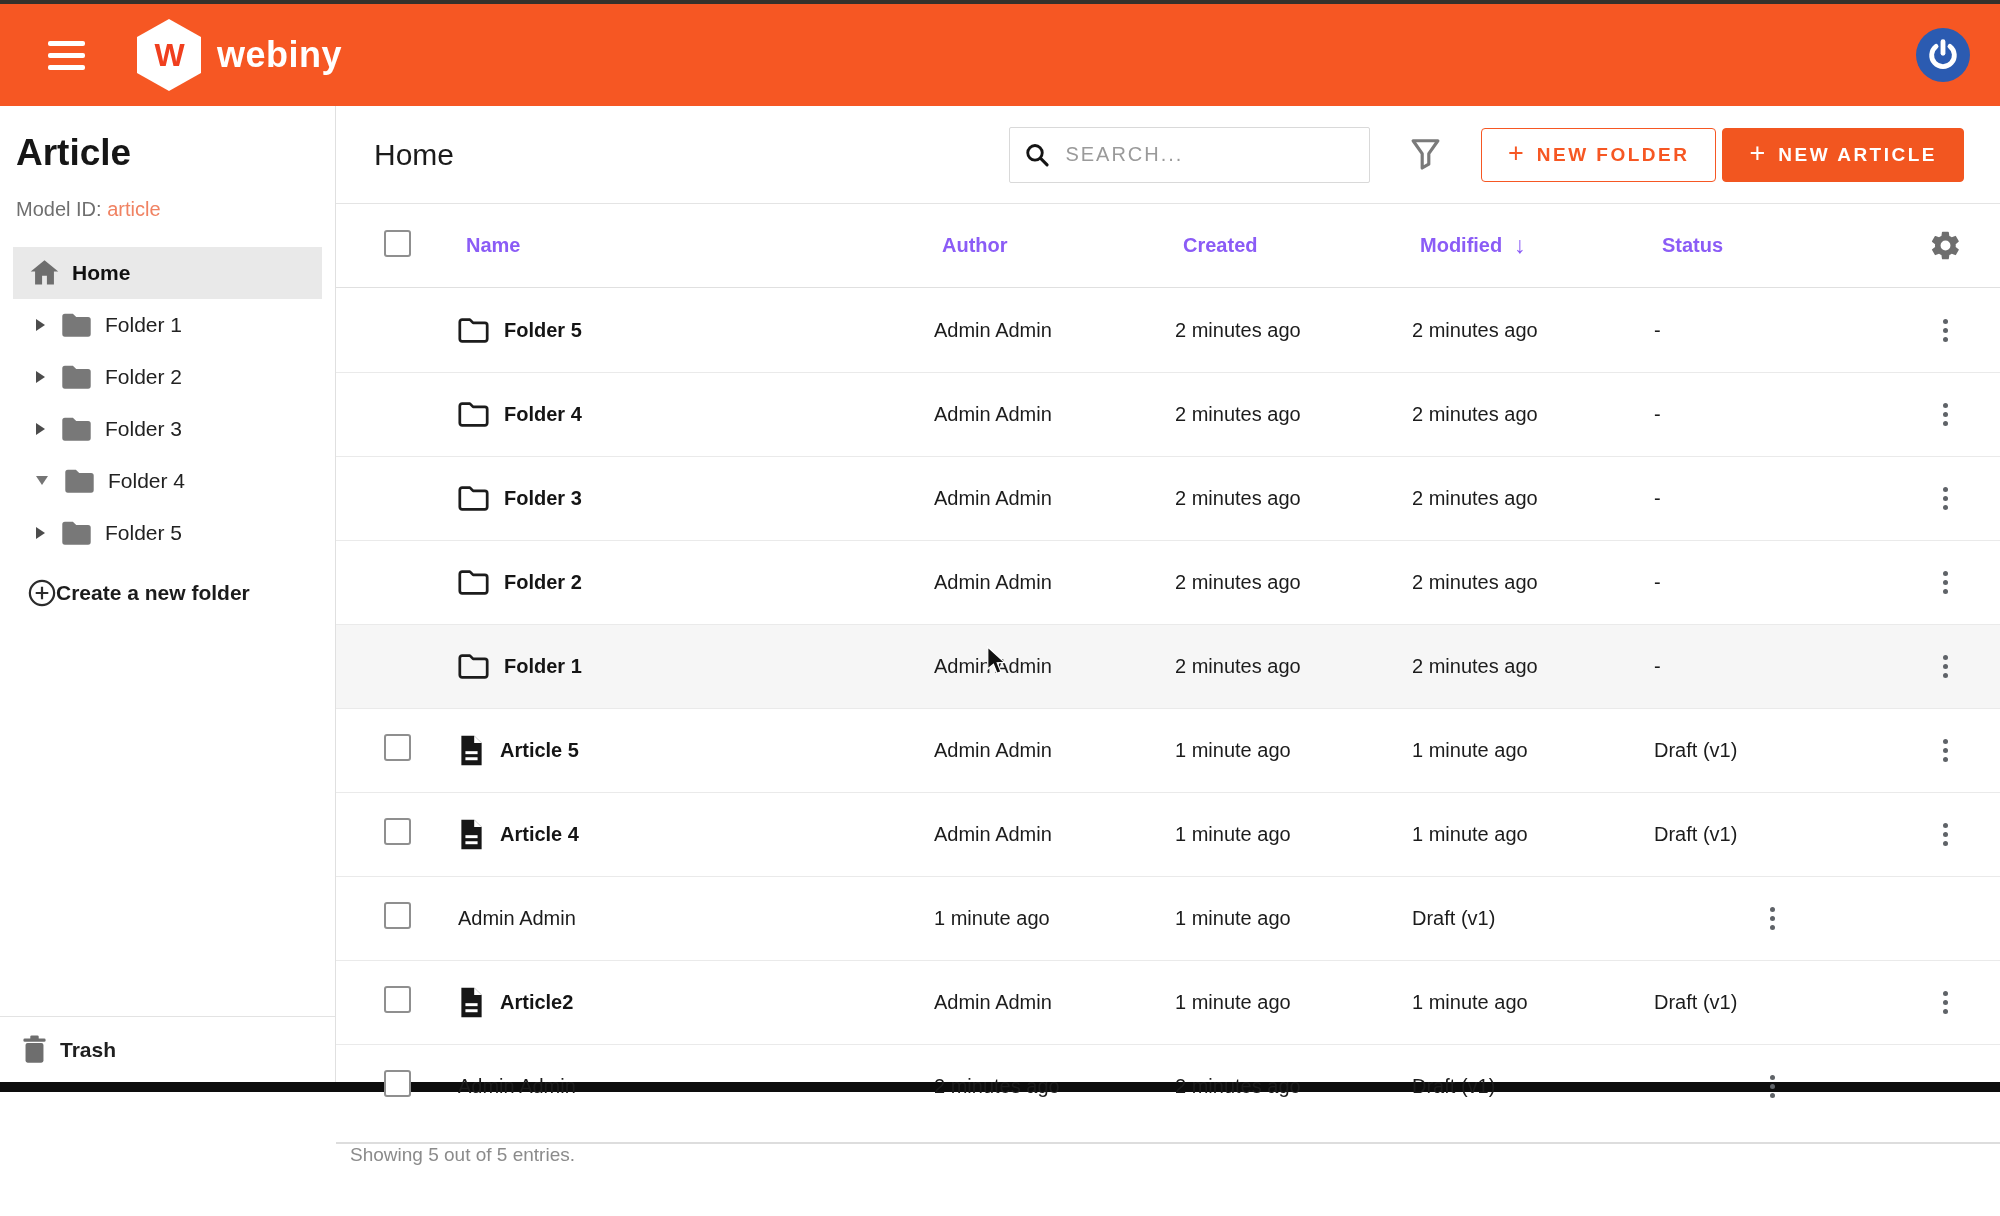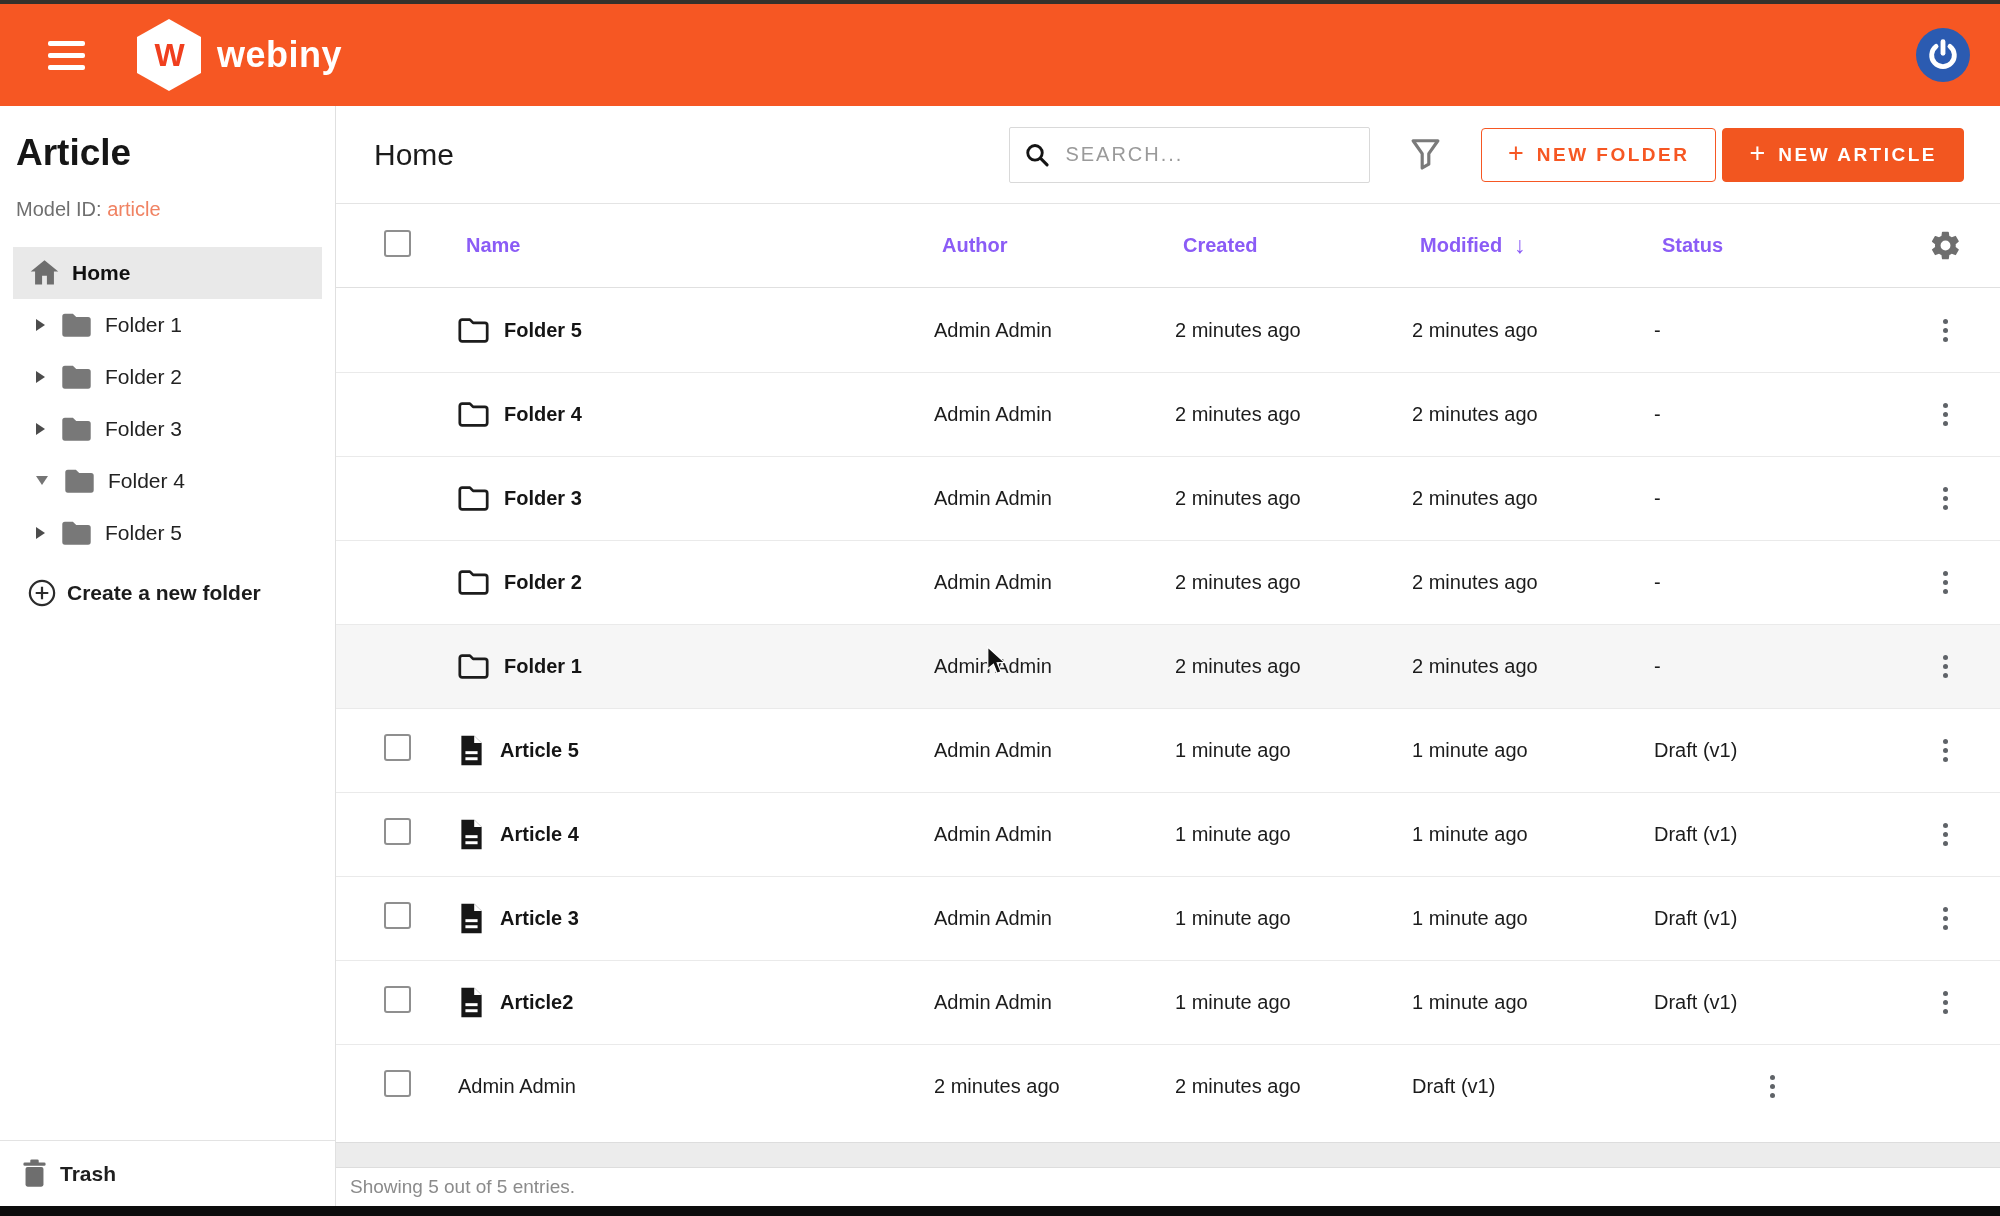--- a/index.html
+++ b/index.html
@@ -27,21 +27,21 @@
     display:flex; align-items:center; justify-content:center;
   }
   .hex span { color:#f03f1e; font-weight:800; font-size:32px; letter-spacing:-1px;}
   .brand { color:#fff; font-size:36px; font-weight:700; margin-left:16px; letter-spacing:.5px; }
   .avatar {
     margin-left:auto; width:54px; height:54px; border-radius:50%;
     background:#2b5bb1; display:flex; align-items:center; justify-content:center; cursor:pointer;
   }
 
   
-  .app { display:flex; height:1100px;border-radius:9px; }
+  .app { display:flex; height:976px;border-radius:9px; }
 
   
   .sidebar {
     width:336px; flex:0 0 336px; display:flex; flex-direction:column;
     border-right:1px solid #e0e0e0; background:#fff;
   }
   .sidebar-head { padding:26px 16px 0 16px; }
   .sidebar-title { margin:0; font-size:37px; font-weight:600; color:#161616; line-height:1.15; }
   .model-id { margin-top:23px; font-size:20px; color:#6f6f6f; }
   .model-id .mid-val { color:#f08262; }
@@ -52,21 +52,21 @@
     font-weight:700; color:#111;
   }
   .tree-item.folder { padding-left:36px; color:#222; }
   .caret { width:0; height:0; flex:0 0 auto; }
   .caret-right { border-left:9px solid #4c4c4c; border-top:6px solid transparent; border-bottom:6px solid transparent; }
   .caret-down  { border-top:9px solid #757575; border-left:6px solid transparent; border-right:6px solid transparent; display:none; }
   .tree-item.expanded .caret-down { display:block; }
   .tree-item.folder svg { margin-left:16px; }
   .tree-item.folder .tree-label { margin-left:13px; }
   .create-folder {
-    margin-top:8px; padding-left:28px; height:52px; display:flex; align-items:center; gap:11px;
+    margin-top:8px; padding-left:28px; height:52px; display:flex; align-items:center; gap:0;
     font-size:21px; font-weight:700; color:#1c1c1c; cursor:pointer;
   }
   .sidebar-foot {
     border-top:1px solid #e3e3e3; height:66px; flex:0 0 66px;
     display:flex; align-items:center; padding-left:22px; gap:13px;
     font-size:21px; font-weight:700; color:#1f1f1f; cursor:pointer;
   }
 
   
   .main { flex:1 1 auto; min-width:0; display:flex; flex-direction:column; background:#fff; }
@@ -461,58 +461,46 @@
                 <i></i>
                 <i></i>
                 <i></i>
               </span>
     </div>
   </div>
           <div class="row grid row--entry">
     <div class="cell cell-check">
       <span class="checkbox"></span>
     </div>
+    <div class="cell">Admin Admin</div>
+    <div class="cell">1 minute ago</div>
+    <div class="cell">1 minute ago</div>
+    <div class="cell">Draft (v1)</div>
+    <div class="cell cell-menu">
+      <span class="kebab">
+                <i></i>
+                <i></i>
+                <i></i>
+              </span>
+    </div>
+  </div>
+          <div class="row grid row--entry">
+    <div class="cell cell-check">
+      <span class="checkbox"></span>
+    </div>
     <div class="cell cell-name">
 
       <span class="icon-wrap doc-glyph">
         <svg width="27" height="33" viewBox="0 0 20 24">
           <path d="M2.5 1 H12 L17.5 6.5 V23 H2.5 Z" fill="#161616"></path>
           <path d="M12 1 L17.5 6.5 H12 Z" fill="#ffffff"></path>
           <rect x="5.5" y="12.5" width="9" height="2.2" fill="#ffffff"></rect>
           <rect x="5.5" y="17" width="9" height="2.2" fill="#ffffff"></rect>
         </svg>
       </span>
-      <span class="row-name">Article 3</span>
-    </div>
-    <div class="cell">Admin Admin</div>
-    <div class="cell">1 minute ago</div>
-    <div class="cell">1 minute ago</div>
-    <div class="cell">Draft (v1)</div>
-    <div class="cell cell-menu">
-      <span class="kebab">
-                <i></i>
-                <i></i>
-                <i></i>
-              </span>
-    </div>
-  </div>
-          <div class="row grid row--entry">
-    <div class="cell cell-check">
-      <span class="checkbox"></span>
-    </div>
-    <div class="cell cell-name">
-
-      <span class="icon-wrap doc-glyph">
-        <svg width="27" height="33" viewBox="0 0 20 24">
-          <path d="M2.5 1 H12 L17.5 6.5 V23 H2.5 Z" fill="#161616"></path>
-          <path d="M12 1 L17.5 6.5 H12 Z" fill="#ffffff"></path>
-          <rect x="5.5" y="12.5" width="9" height="2.2" fill="#ffffff"></rect>
-          <rect x="5.5" y="17" width="9" height="2.2" fill="#ffffff"></rect>
-        </svg>
-      </span>
       <span class="row-name">Article2</span>
     </div>
     <div class="cell">Admin Admin</div>
     <div class="cell">1 minute ago</div>
     <div class="cell">1 minute ago</div>
     <div class="cell">Draft (v1)</div>
     <div class="cell cell-menu">
       <span class="kebab">
                 <i></i>
                 <i></i>

